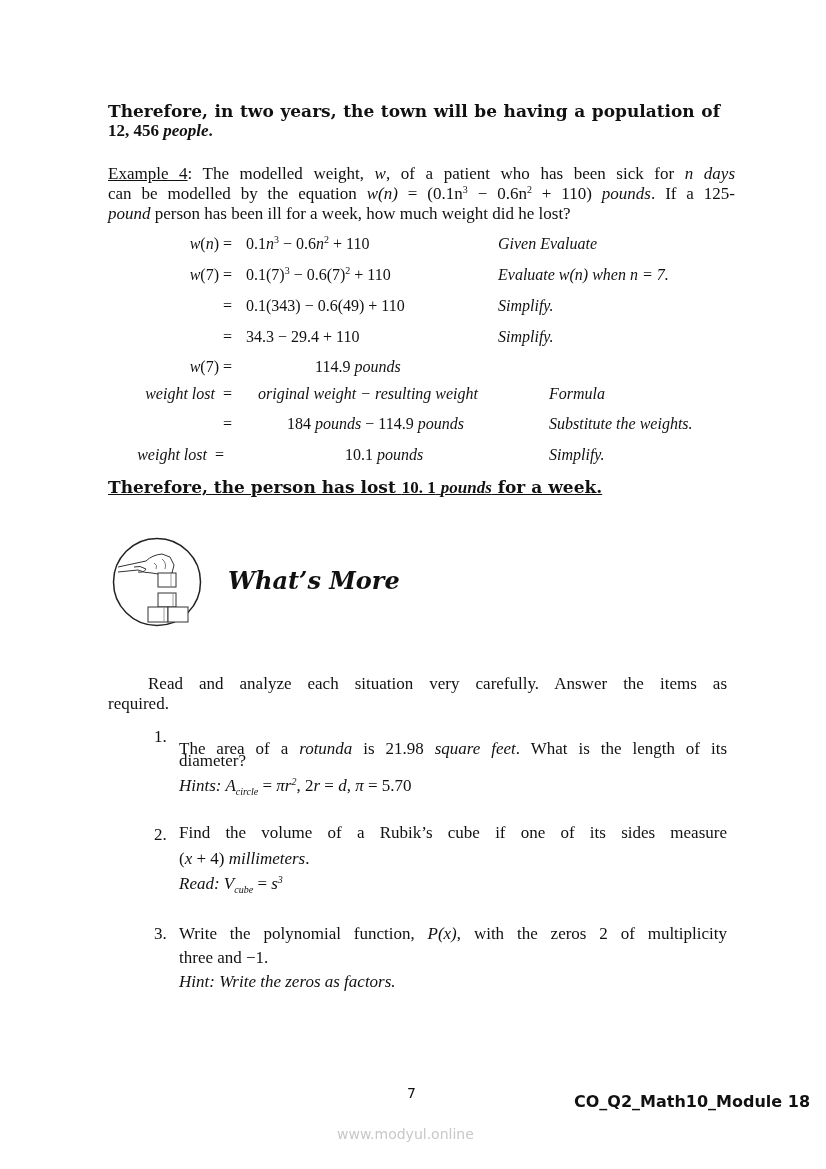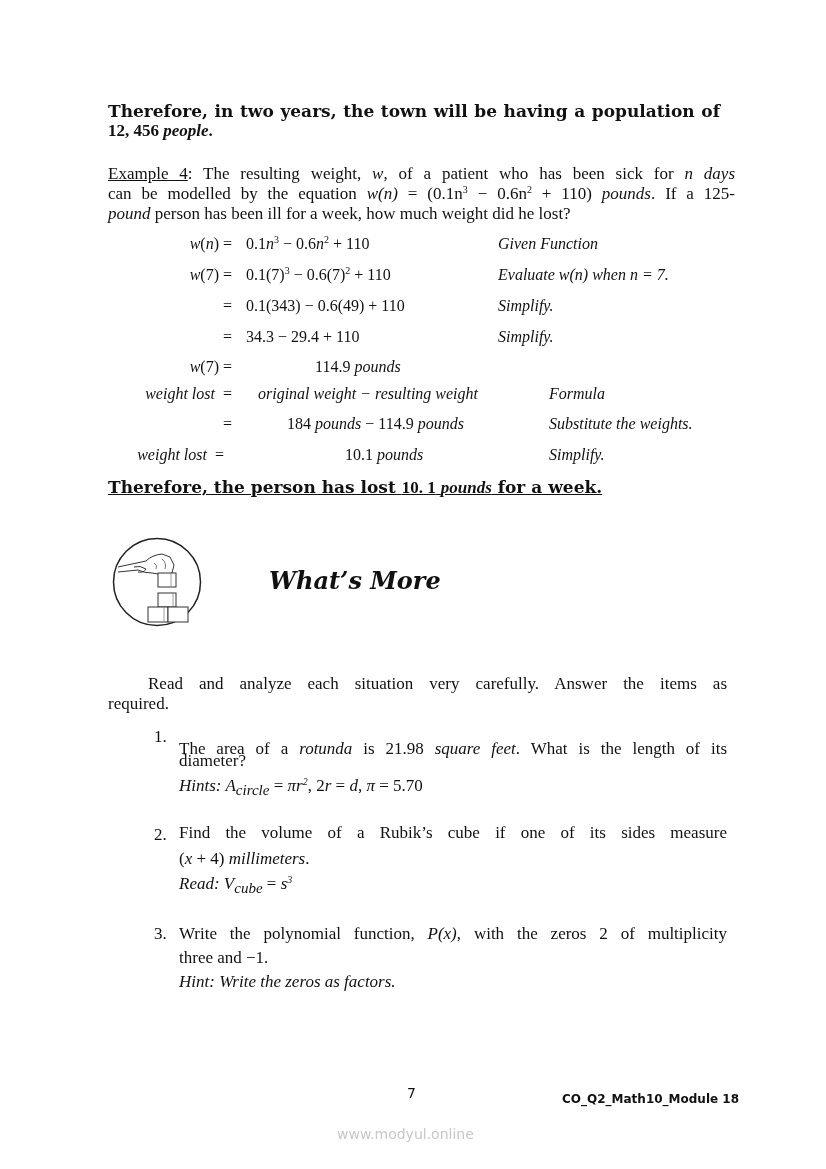--- a/index.html
+++ b/index.html
@@ -5,53 +5,53 @@
   html, body { margin: 0; padding: 0; background: #ffffff; }
   body { width: 826px; height: 1169px; position: relative; overflow: hidden;
          font-family: "DejaVu Serif", "Liberation Serif", serif; color: #111; }
   .abs { position: absolute; }
   .txt { font-family: "Liberation Serif", serif; font-size: 17px; line-height: 20px; }
   .bold-slab { font-family: "DejaVu Serif", serif; font-weight: bold; font-size: 17px; }
   .it { font-style: italic; }
   .u { text-decoration: underline; }
   .justify { text-align: justify; text-align-last: justify; }
   sup { font-size: 10px; vertical-align: 6px; line-height: 0; }
-  sub { font-size: 15px; vertical-align: -4px; line-height: 0; }
+  sub { font-size: 10px; vertical-align: -4px; line-height: 0; }
   .eq-row { position: absolute; font-family: "Liberation Serif", serif; font-size: 16px; white-space: nowrap; }
   .eq-lhs { position: absolute; text-align: right; }
   .eq-rhs { position: absolute; }
   .eq-note { position: absolute; font-style: italic; }
-  .heading { font-family: "DejaVu Serif", serif; font-weight: bold; font-style: italic; font-size: 24px; margin-left: 41px; }
-  .footer-code { font-family: "DejaVu Sans", sans-serif; font-weight: bold; font-size: 12px; }
+  .heading { font-family: "DejaVu Serif", serif; font-weight: bold; font-style: italic; font-size: 24px; }
+  .footer-code { font-family: "DejaVu Sans", sans-serif; font-weight: bold; font-size: 16px; margin-left: 12px; }
   .pagenum { font-family: "DejaVu Sans", sans-serif; font-size: 14px; }
   .watermark { font-family: "DejaVu Sans", sans-serif; font-size: 14px; color: #c8c8c8; }
 </style>
 </head>
 <body>
 
 <div class="abs bold-slab justify" style="left:108px; top:101px; width:612px;">Therefore, in two years, the town will be having a population of</div>
 <div class="abs" style="left:108px; top:121px; font-family:'Liberation Serif',serif; font-size:17px; font-weight:bold;">
   <span>12, 456</span>
   <span class="it">people</span><span>.</span>
 </div>
 
 <div class="abs txt" style="left:108px; top:164px; width:627px; text-align:justify; text-align-last:justify;">
-  <span class="u">Example 4</span><span>: The resulting weight, </span><span class="it">w</span><span>, of a patient who has been sick for </span><span class="it">n days</span>
+  <span class="u">Example 4</span><span>: The modelled weight, </span><span class="it">w</span><span>, of a patient who has been sick for </span><span class="it">n days</span>
 </div>
 <div class="abs txt" style="left:108px; top:184px; width:627px; text-align:justify; text-align-last:justify;">
   <span>can be modelled by the equation </span><span class="it">w(n)</span><span> = (0.1n</span><sup>3</sup><span> − 0.6n</span><sup>2</sup><span> + 110) </span><span class="it">pounds</span><span>. If a 125-</span>
 </div>
 <div class="abs txt" style="left:108px; top:204px;">
   <span class="it">pound</span><span> person has been ill for a week, how much weight did he lost?</span>
 </div>
 
 <div class="eq-row" style="top:235px; left:0; width:826px;">
   <span class="eq-lhs" style="left:120px; width:112px;"><span class="it">w</span>(<span class="it">n</span>) =</span>
   <span class="eq-rhs" style="left:246px;">0.1<span class="it">n</span><sup>3</sup> − 0.6<span class="it">n</span><sup>2</sup> + 110</span>
-  <span class="eq-note" style="left:498px;">Given Function</span>
+  <span class="eq-note" style="left:498px;">Given Evaluate</span>
 </div>
 <div class="eq-row" style="top:266px; left:0; width:826px;">
   <span class="eq-lhs" style="left:120px; width:112px;"><span class="it">w</span>(7) =</span>
   <span class="eq-rhs" style="left:246px;">0.1(7)<sup>3</sup> − 0.6(7)<sup>2</sup> + 110</span>
   <span class="eq-note" style="left:498px;">Evaluate w(n)  when n = 7.</span>
 </div>
 <div class="eq-row" style="top:297px; left:0; width:826px;">
   <span class="eq-lhs" style="left:120px; width:112px;">=</span>
   <span class="eq-rhs" style="left:246px;">0.1(343) − 0.6(49) + 110</span>
   <span class="eq-note" style="left:498px;">Simplify.</span>

